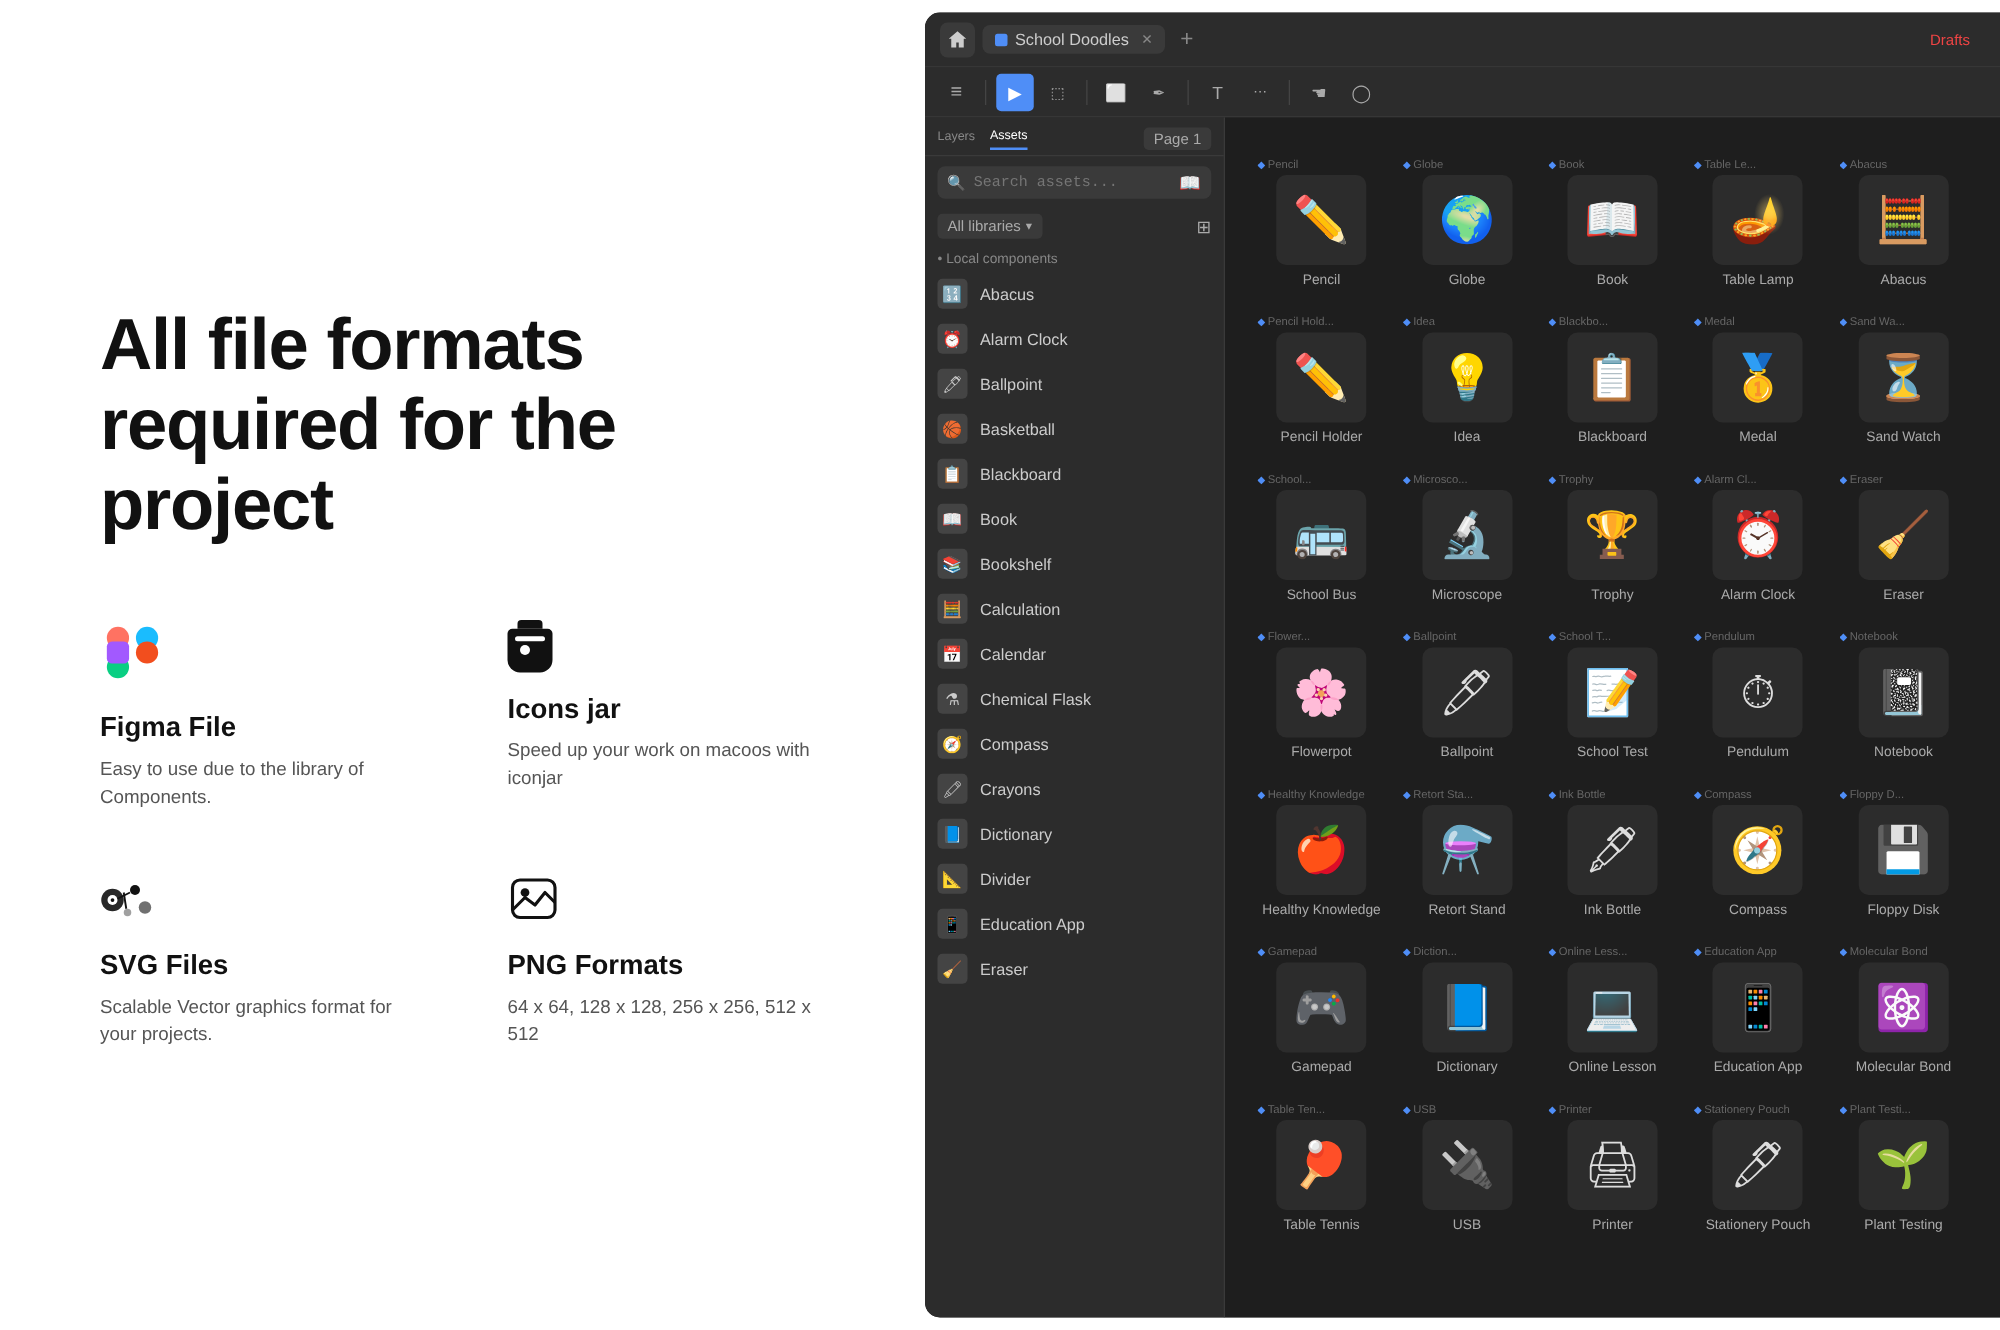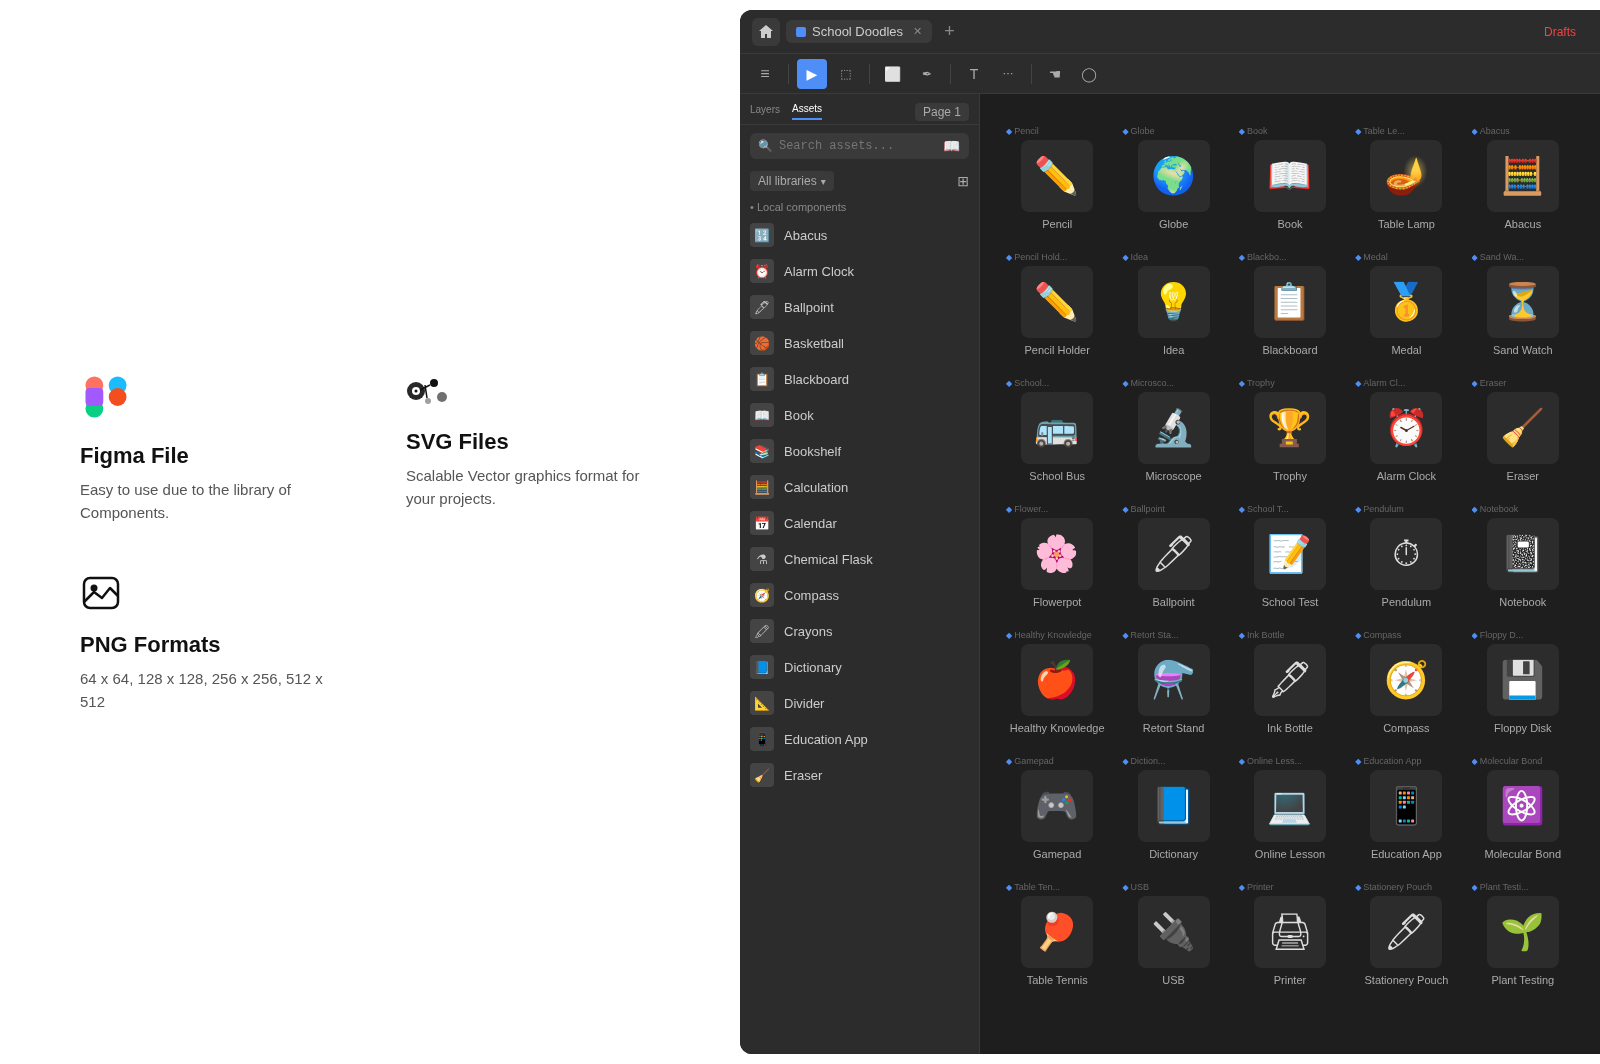--- a/index.html
+++ b/index.html
@@ -294,37 +294,48 @@
     .svg-icon {
       width: 52px;
       height: 52px;
     }
 
   </style>
 </head>
 <body>
 
 <div class="left-panel">
+  <h1 class="hero-title">All file formats required for the project</h1>
 
   <div class="features-grid">
 
     <div class="feature-item">
       <div style="margin-bottom:16px;">
         <svg class="svg-icon" viewBox="0 0 38 38" fill="none">
           <rect x="4" y="4" width="13" height="13" rx="6.5" fill="#FF7262"></rect>
           <rect x="21" y="4" width="13" height="13" rx="6.5" fill="#1ABCFE"></rect>
           <rect x="4" y="21" width="13" height="13" rx="6.5" fill="#0ACF83"></rect>
           <rect x="4" y="12.5" width="13" height="13" rx="3" fill="#A259FF"></rect>
           <circle cx="27.5" cy="19" r="6.5" fill="#F24E1E"></circle>
         </svg>
       </div>
       <div class="feature-title">Figma File</div>
       <div class="feature-desc">Easy to use due to the library of Components.</div>
     </div>
 
+    <div class="feature-item">
+      <div style="margin-bottom:16px; width:36px; height:42px; position:relative;">
+        <div style="position:absolute;top:0;left:8px;width:20px;height:7px;background:#111;border-radius:3px 3px 0 0;"></div>
+        <div style="position:absolute;top:7px;left:0;width:36px;height:35px;background:#111;border-radius:4px 4px 10px 10px;"></div>
+        <div style="position:absolute;top:13px;left:6px;width:24px;height:4px;background:white;border-radius:2px;"></div>
+        <div style="position:absolute;top:20px;left:10px;width:8px;height:8px;background:white;border-radius:50%;"></div>
+      </div>
+      <div class="feature-title">Icons jar</div>
+      <div class="feature-desc">Speed up your work on macoos with iconjar</div>
+    </div>
 
     <div class="feature-item">
       <div style="margin-bottom:16px;">
         <svg width="42" height="38" viewBox="0 0 42 38" fill="none">
           <circle cx="10" cy="20" r="9" fill="#111" opacity="0.9"></circle>
           <circle cx="10" cy="20" r="4" fill="white"></circle>
           <circle cx="10" cy="20" r="1.5" fill="#111"></circle>
           <circle cx="28" cy="12" r="4" fill="#111"></circle>
           <circle cx="36" cy="26" r="5" fill="#111" opacity="0.6"></circle>
           <circle cx="22" cy="30" r="3" fill="#111" opacity="0.4"></circle>

